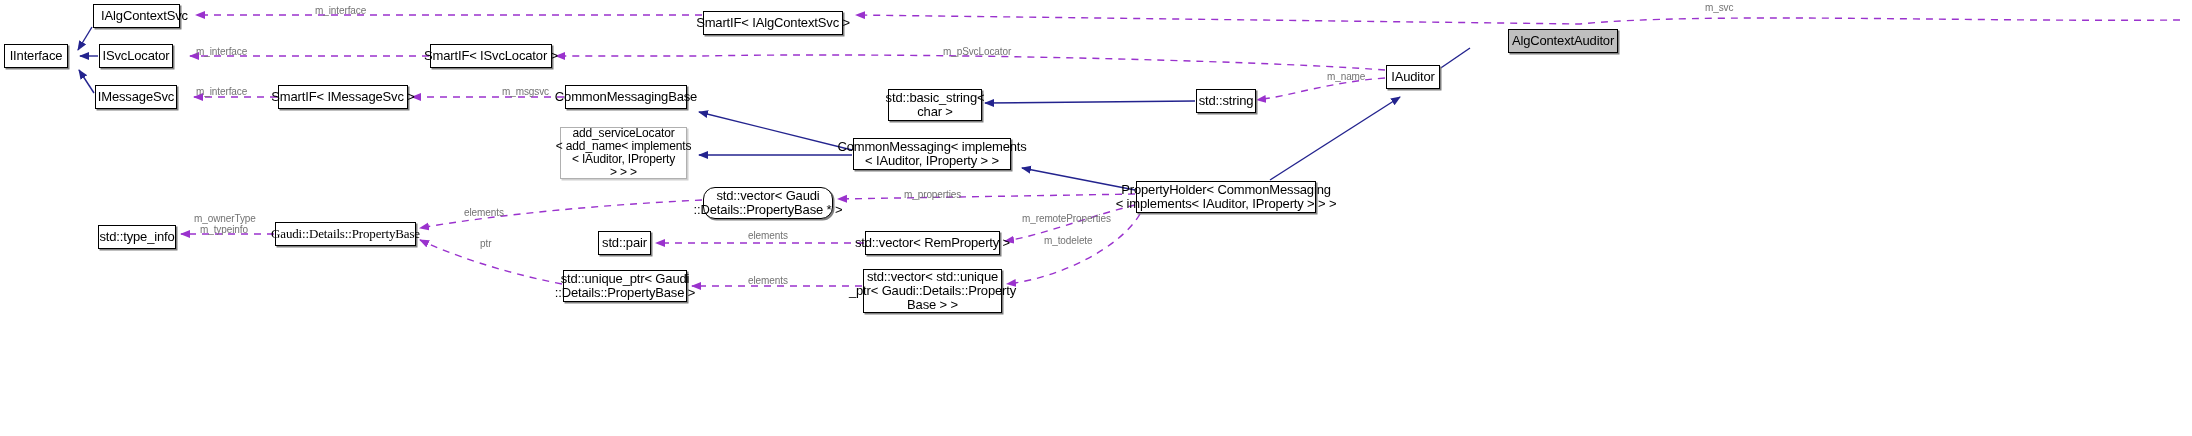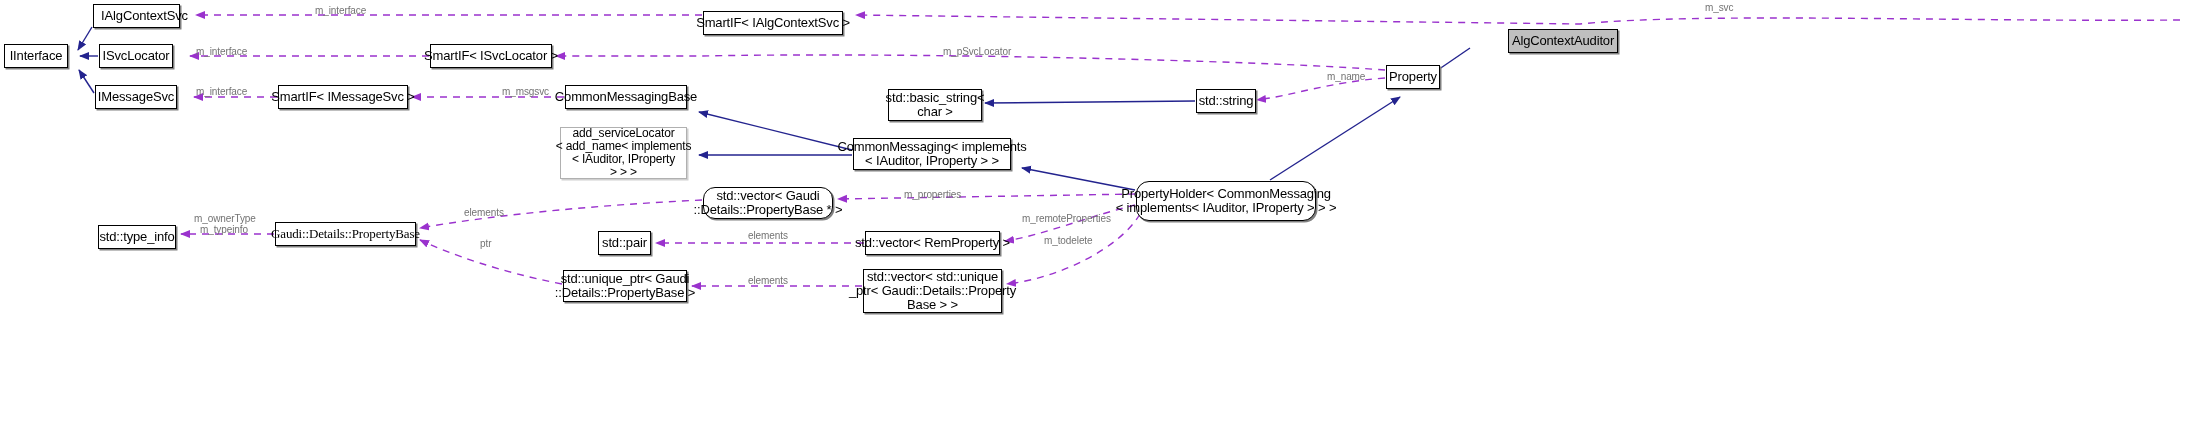--- a/index.html
+++ b/index.html
@@ -157,42 +157,42 @@
 &gt; &gt; &gt;</div>
 
   <div class="node plain" style="left:888px; top:89px; width:94px; height:32px;">std::basic_string&lt;
 char &gt;</div>
 
   <div class="node plain" style="left:1196px; top:89px; width:60px; height:24px;">std::string</div>
 
   <div class="node plain" style="left:853px; top:138px; width:158px; height:32px;">CommonMessaging&lt; implements
 &lt; IAuditor, IProperty &gt; &gt;</div>
 
-  <div class="node plain" style="left:1136px; top:181px; width:180px; height:40px;border-radius:13px;">PropertyHolder&lt; CommonMessaging
+  <div class="node plain" style="left:1136px; top:181px; width:180px; height:32px;">PropertyHolder&lt; CommonMessaging
 &lt; implements&lt; IAuditor, IProperty &gt; &gt; &gt;</div>
 
   <div class="node plain" style="left:703px; top:187px; width:130px; height:32px;border-radius:12px;">std::vector&lt; Gaudi
 ::Details::PropertyBase * &gt;</div>
 
   <div class="node plain" style="left:98px; top:225px; width:78px; height:24px;">std::type_info</div>
 
   <div class="node plain" style="left:275px; top:222px; width:141px; height:24px;font-family:Liberation Serif, serif;">Gaudi::Details::PropertyBase</div>
 
   <div class="node plain" style="left:598px; top:231px; width:53px; height:24px;">std::pair</div>
 
   <div class="node plain" style="left:865px; top:231px; width:135px; height:24px;">std::vector&lt; RemProperty &gt;</div>
 
   <div class="node plain" style="left:563px; top:270px; width:124px; height:32px;">std::unique_ptr&lt; Gaudi
 ::Details::PropertyBase &gt;</div>
 
   <div class="node plain" style="left:863px; top:269px; width:139px; height:44px;">std::vector&lt; std::unique
 _ptr&lt; Gaudi::Details::Property
 Base &gt; &gt;</div>
 
-  <div class="node plain" style="left:1386px; top:65px; width:54px; height:24px;">Property</div>
+  <div class="node plain" style="left:1386px; top:65px; width:54px; height:24px;">IAuditor</div>
 
   <div class="node focus" style="left:1468px; top:29px; width:110px; height:24px;">AlgContextAuditor</div>
 
   <div class="edge-label" style="left:315px; top:4px;">m_interface</div>
   <div class="edge-label" style="left:1705px; top:1px;">m_svc</div>
   <div class="edge-label" style="left:196px; top:45px;">m_interface</div>
   <div class="edge-label" style="left:895px; top:45px;padding-left:48px;">m_pSvcLocator</div>
   <div class="edge-label" style="left:196px; top:85px;">m_interface</div>
   <div class="edge-label" style="left:465px; top:85px;padding-left:37px;">m_msgsvc</div>
   <div class="edge-label" style="left:1327px; top:70px;">m_name</div>

